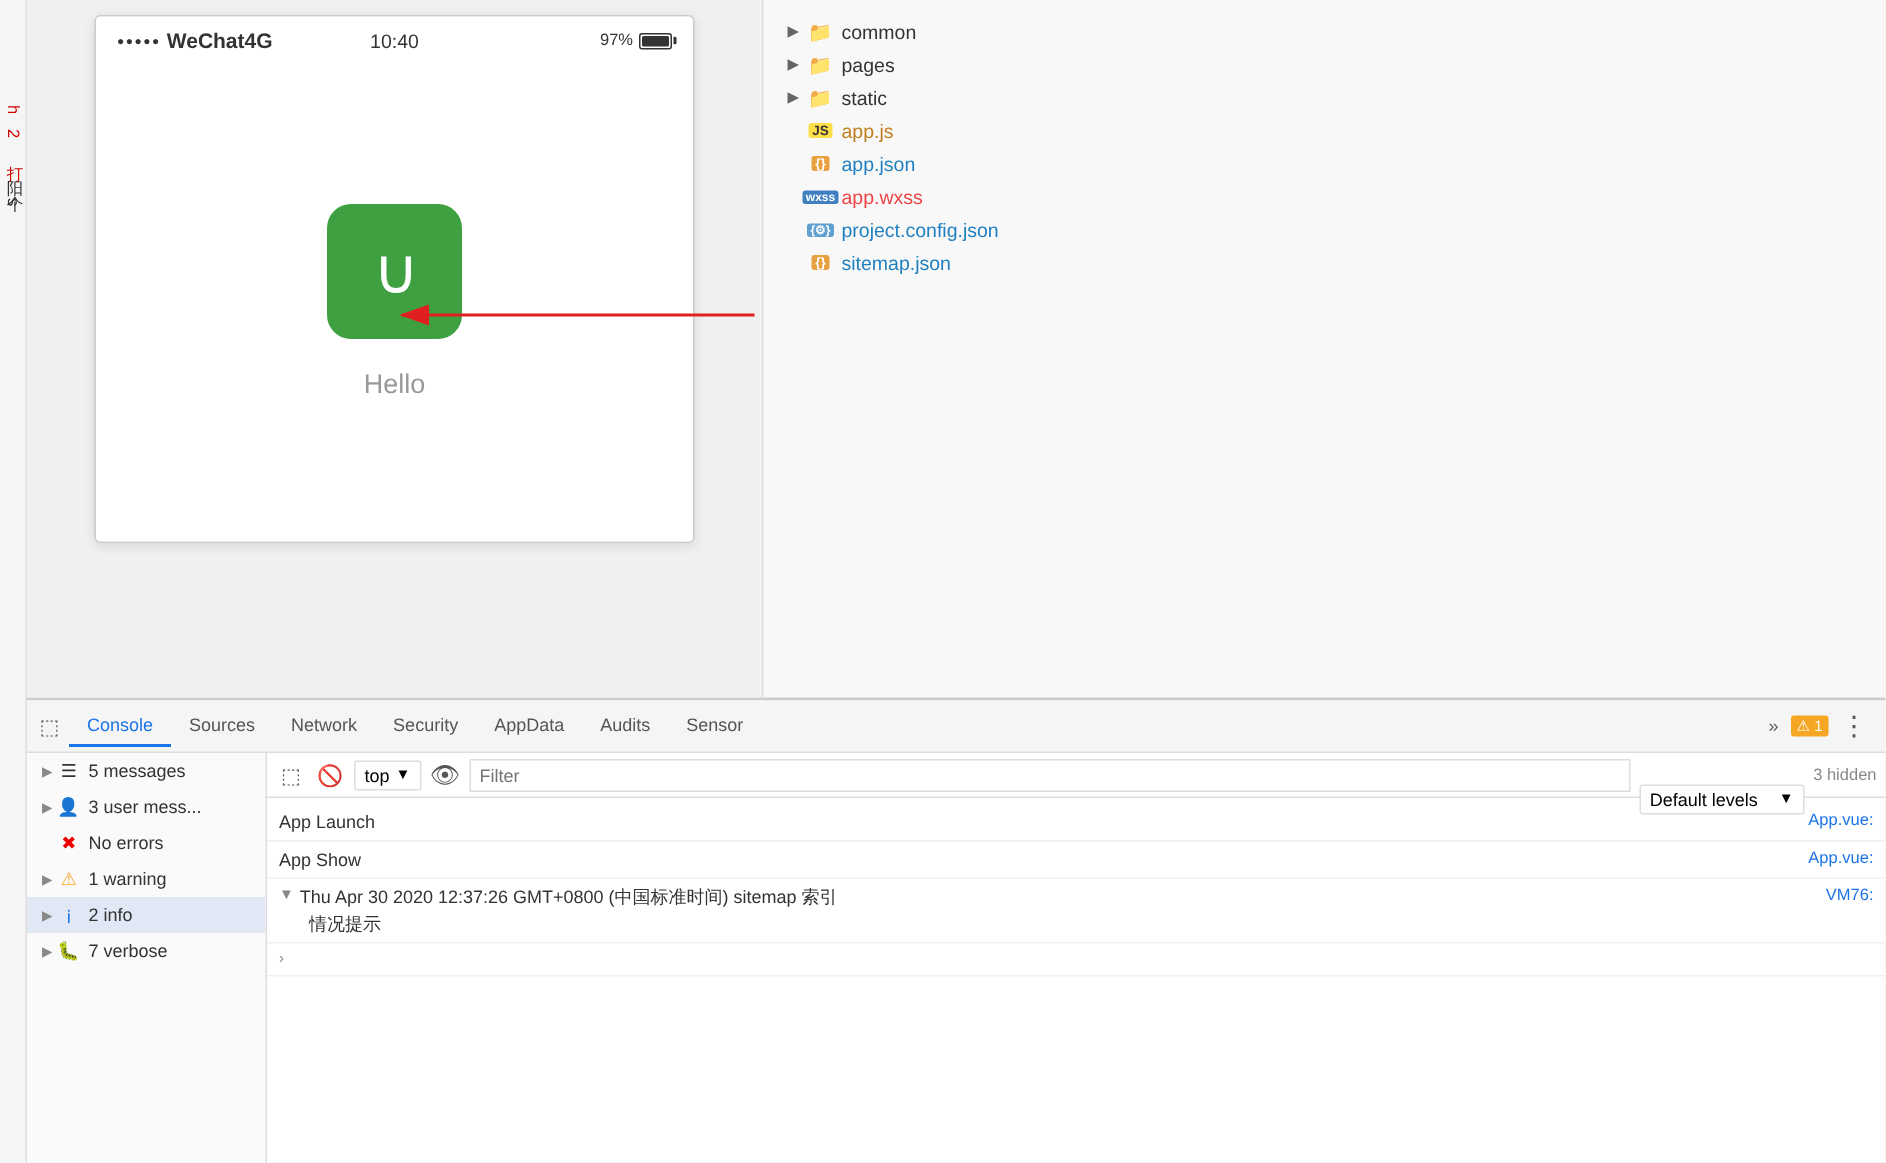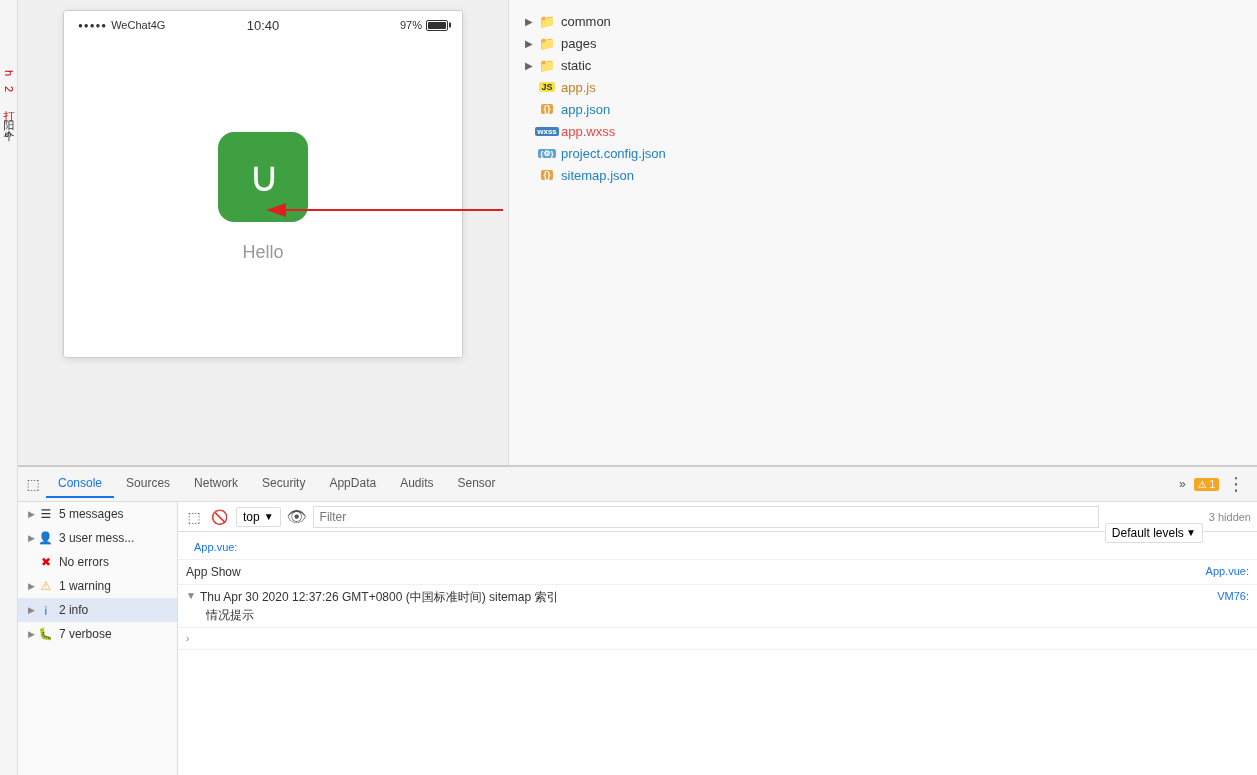--- a/index.html
+++ b/index.html
@@ -81,22 +81,22 @@
       gap: 4px;
     }
 
     .phone-dots {
       font-size: 8px;
       letter-spacing: 1px;
       color: #333;
     }
 
     .phone-carrier {
-      font-size: 11px;
-      font-weight: 400;
+      font-size: 14px;
+      font-weight: 700;
     }
 
     .phone-time {
       font-size: 13px;
       font-weight: 500;
       position: absolute;
       left: 50%;
       transform: translateX(-50%);
     }
 
@@ -415,21 +415,21 @@
 
     .default-levels-select {
       display: flex;
       align-items: center;
       border: 1px solid #ddd;
       border-radius: 2px;
       padding: 2px 6px;
       font-size: 12px;
       background: white;
       cursor: pointer;
-      gap: 2px;
+      gap: 14px;
       white-space: nowrap;
       margin-top: 32px;
     }
 
     .hidden-badge {
       font-size: 11px;
       color: #888;
       white-space: nowrap;
     }
 
@@ -664,20 +664,21 @@
           <div class="default-levels-select">
             <span>Default levels</span>
             <span style="font-size:10px;">▼</span>
           </div>
           <span class="hidden-badge">3 hidden</span>
         </div>
 
         <div class="console-content">
 
           <div class="console-row">
+            <span class="console-message">App Launch</span>
             <span class="console-source">App.vue:</span>
           </div>
 
           <div class="console-row">
             <span class="console-message">App Show</span>
             <span class="console-source">App.vue:</span>
           </div>
 
           <div class="console-row" style="flex-direction:column;align-items:flex-start;">
             <div style="display:flex;width:100%;align-items:flex-start;">

